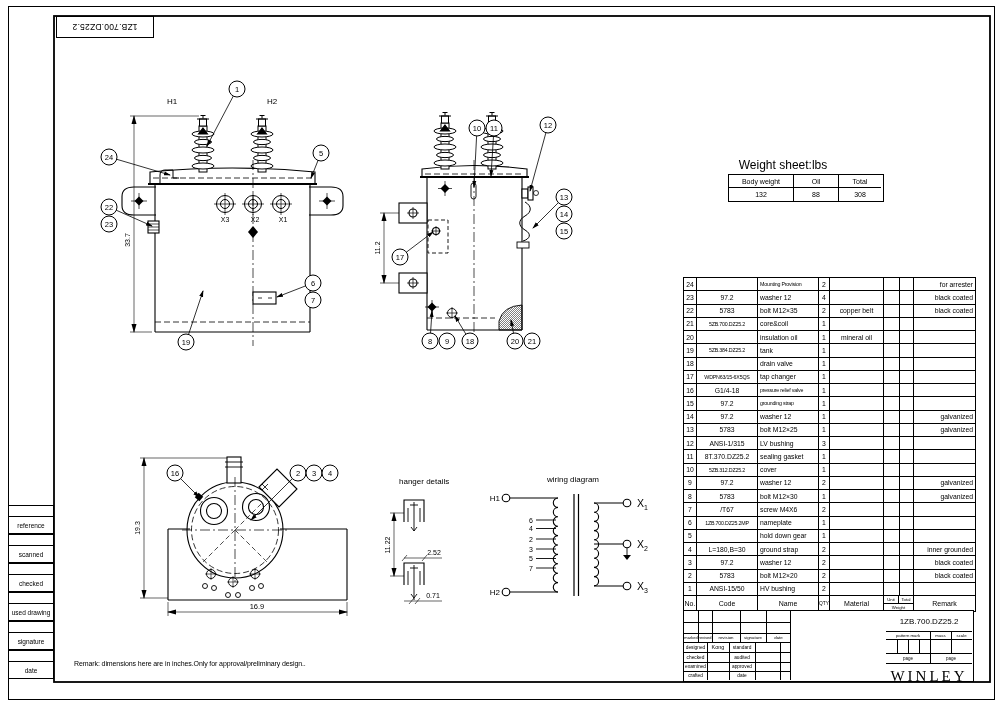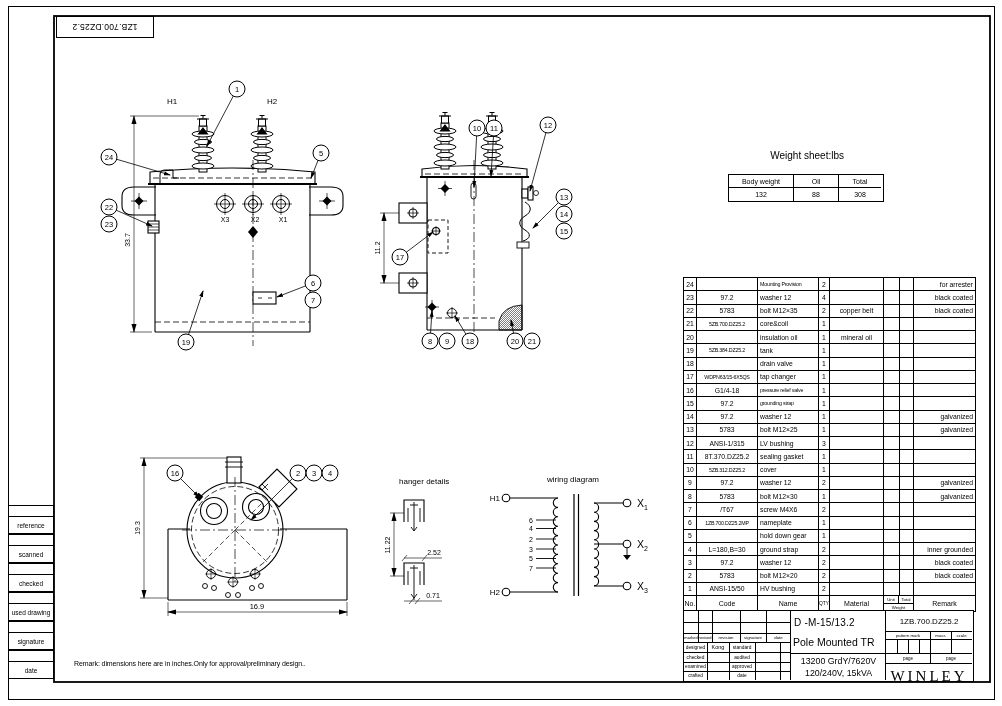--- a/index.html
+++ b/index.html
@@ -10,21 +10,21 @@
   
   .refbox{left:56px;top:16px;width:96px;height:20px;border:1.5px solid #000;display:flex;align-items:center;justify-content:center;transform:rotate(180deg);font-size:8.5px;letter-spacing:.2px}
 
   
   .margin-gap{position:absolute;left:8px;width:46px;height:12px;border:1px solid #000;background:#fff;box-sizing:border-box}
   .margin-label{position:absolute;left:8px;width:46px;height:18px;border:1px solid #000;background:#fff;box-sizing:border-box;display:flex;align-items:center;justify-content:center;font-size:6.5px;white-space:nowrap;overflow:hidden}
 
   .remark{left:74px;top:660px;font-size:7px;letter-spacing:-0.1px}
 
   
-  .ws-title{left:722px;top:150px;width:122px;text-align:right;font-size:10px}
+  .ws-title{left:722px;top:158px;width:122px;text-align:center;font-size:12px}
   .ws-table{left:728px;top:174px;width:154px;border:1.5px solid #000;display:grid;grid-template-columns:65px 45px 42px;grid-template-rows:13px 13px;box-sizing:content-box}
   .ws-cell{border-right:1px solid #000;border-bottom:1px solid #000;font-size:7px;display:flex;align-items:center;justify-content:center;overflow:hidden}
   .ws-cell:nth-child(3n){border-right:none}
   .ws-cell.lastrow{border-bottom:none}
 
   
   .parts{left:683px;top:277px;border:1.5px solid #000;background:#fff}
   #parts-grid{display:grid;grid-template-columns:13px 61px 61px 11px 54px 16px 14px 61px;grid-template-rows:repeat(24,13.25px) 15px}
   .pc,.hc{border-right:1px solid #000;border-bottom:1px solid #000;font-size:6.8px;display:flex;align-items:center;justify-content:center;overflow:hidden;white-space:nowrap;box-sizing:border-box}
   .pc.c2{justify-content:flex-start;padding-left:2px}
@@ -619,27 +619,20 @@
       <div class="tbl" style="left:23px;top:31px;width:22px;height:10px;font-size:5.5px">Kong</div>
       <div class="tbl" style="left:45px;top:31px;width:26px;height:10px;font-size:4.8px">standard</div>
       <div class="tbl" style="left:0;top:41px;width:23px;height:10px;font-size:4.8px">checked</div>
       <div class="tbl" style="left:45px;top:41px;width:26px;height:10px;font-size:4.8px">audited</div>
       <div class="tbl" style="left:0;top:51px;width:23px;height:9px;font-size:4.8px">examined</div>
       <div class="tbl" style="left:45px;top:51px;width:26px;height:9px;font-size:4.8px">approved</div>
       <div class="tbl" style="left:0;top:60px;width:23px;height:9px;font-size:4.8px">crafted</div>
       <div class="tbl" style="left:45px;top:60px;width:26px;height:9px;font-size:4.8px">date</div>
     </div>
 
-    <div class="tb-sec" style="left:107px;top:0;width:95px;height:69px;border-right:1px solid #000">
-      <div class="lnh" style="left:0;width:95px;top:42px"></div>
-      <div class="tbl model" style="left:3px;top:2px;width:92px;height:18px;justify-content:flex-start">D -M-15/13.2</div>
-      <div class="tbl product" style="left:2px;top:22px;width:93px;height:18px;justify-content:flex-start">Pole Mounted TR</div>
-      <div class="tbl rating" style="left:0;top:44px;width:95px;height:12px">13200 GrdY/7620V</div>
-      <div class="tbl rating" style="left:0;top:56px;width:95px;height:12px">120/240V, 15kVA</div>
-    </div>
 
     <div class="tb-sec" style="left:202px;top:0;width:86px;height:69px">
       <div class="lnh" style="left:0;width:86px;top:20px"></div>
       <div class="lnh" style="left:0;width:86px;top:28px"></div>
       <div class="lnh" style="left:0;width:86px;top:42px"></div>
       <div class="lnh" style="left:0;width:86px;top:52px"></div>
       <div class="lnv" style="left:44px;top:20px;height:32px"></div>
       <div class="lnv" style="left:65px;top:20px;height:22px"></div>
       <div class="lnv" style="left:11px;top:28px;height:14px"></div>
       <div class="lnv" style="left:22px;top:28px;height:14px"></div>

